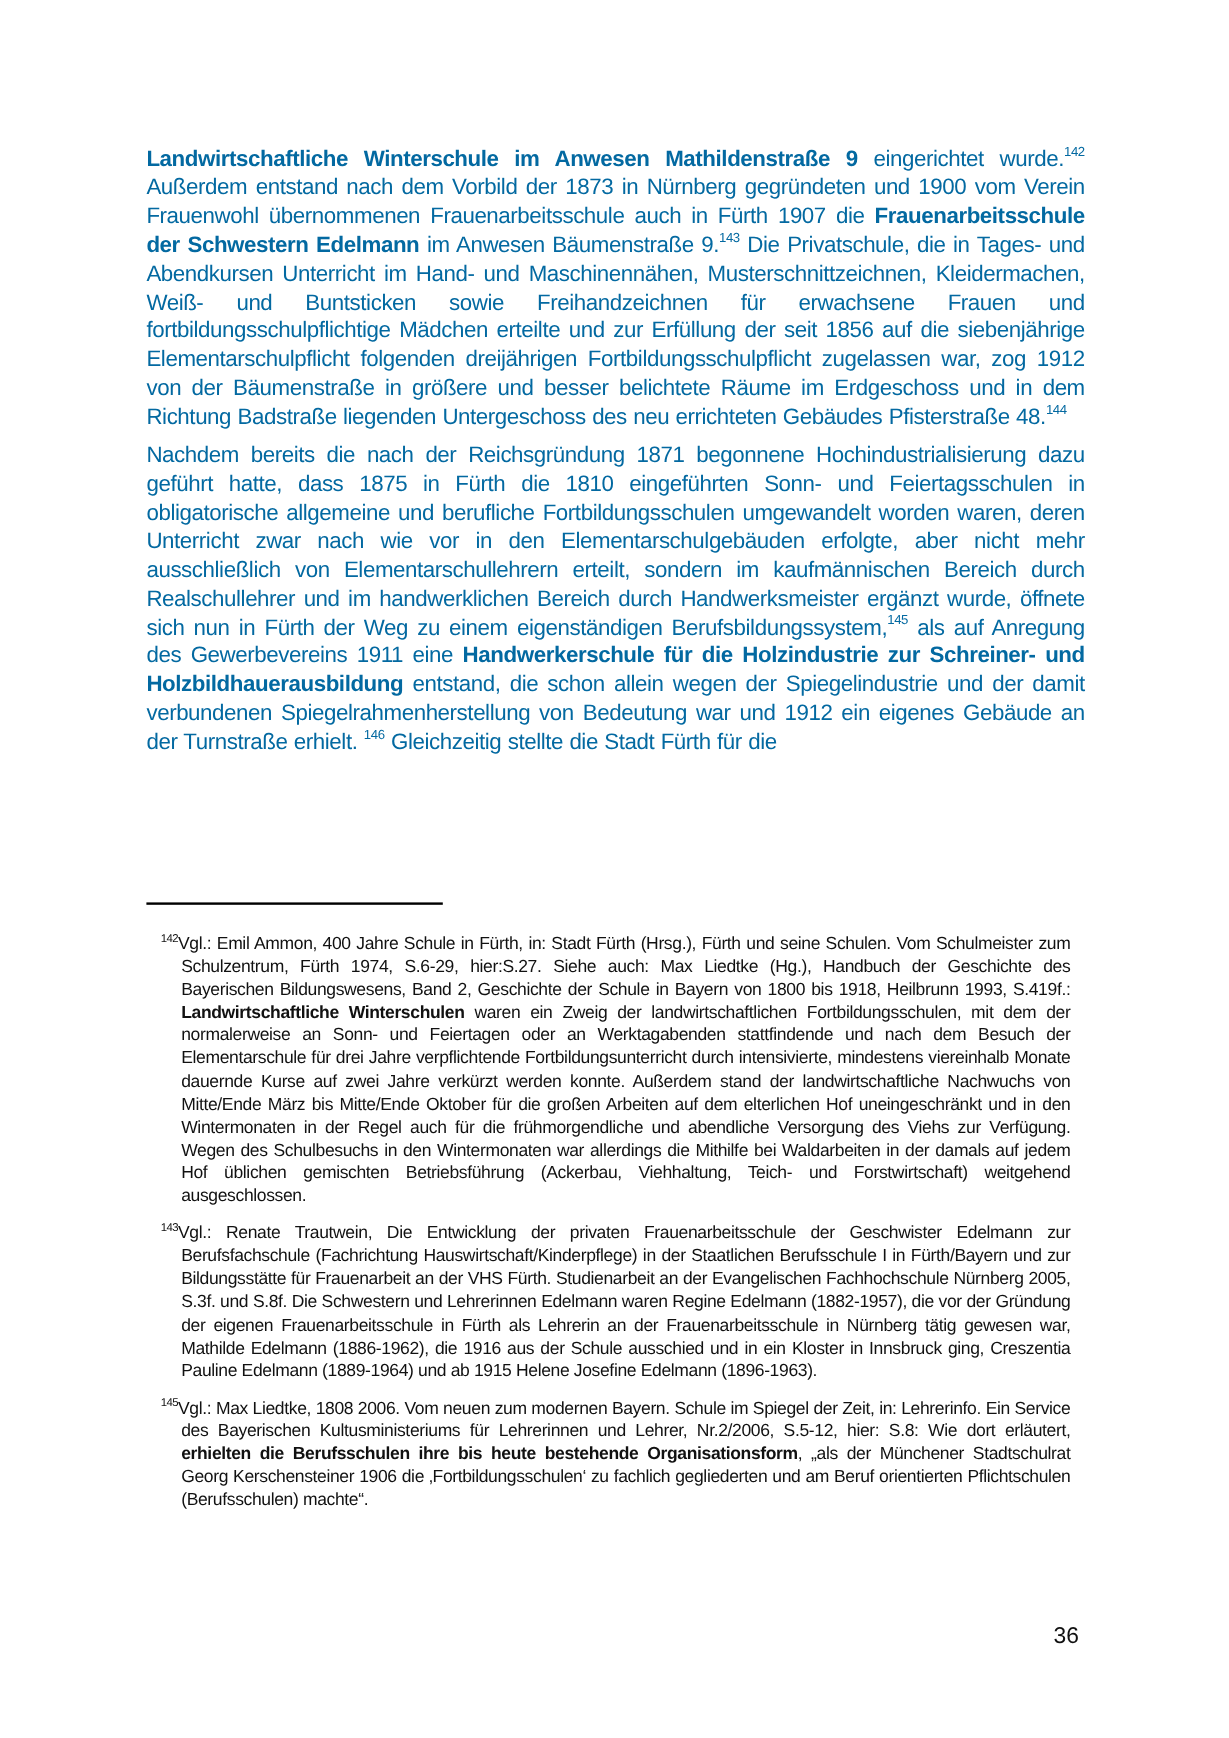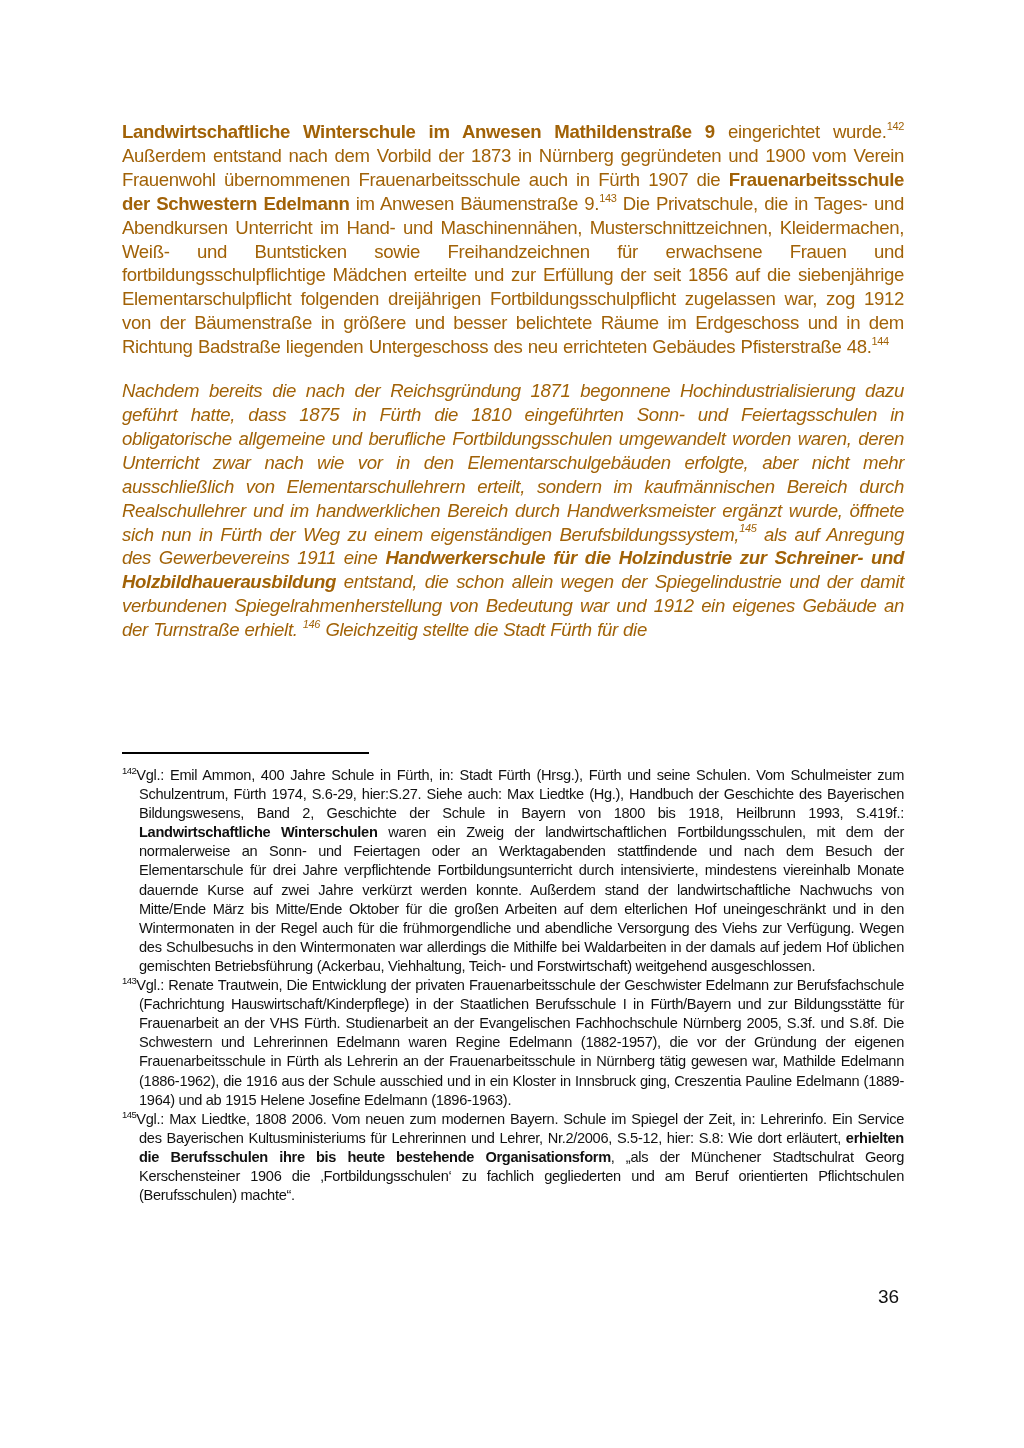--- a/index.html
+++ b/index.html
@@ -1,26 +1,26 @@
 <!DOCTYPE html>
 <html><head>
 <meta charset="utf-8">
 <style>
   html, body { margin:0; padding:0; background:#ffffff; }
   body { width:1024px; height:1448px; position:relative; overflow:hidden; }
-  .page { position:absolute; left:122px; top:120px; width:782px; color:#a16207; font-family:"Liberation Sans", sans-serif; }
+  .page { position:absolute; left:122px; top:120px; width:782px; color:#0369a1; font-family:"Liberation Sans", sans-serif; }
   .para { font-size:18.6px; line-height:23.9px; text-align:justify; margin:0; letter-spacing:-0.35px; word-spacing:0.5px; }
-  .para + .para { margin-top:20px;font-style:italic; }
+  .para + .para { margin-top:8px; }
   .para b { font-weight:bold; }
   sup { font-size:11px; line-height:0; vertical-align:super; position:relative; top:-1px; }
   .rule { position:absolute; left:122px; top:752px; width:247px; height:2px; background:#000; }
   .notes { position:absolute; left:122px; top:766px; width:782px; font-family:"Liberation Sans", sans-serif; color:#111; }
-  .fn { font-size:14.6px; line-height:19.1px; text-align:justify; margin:0; padding-left:17px; text-indent:-17px; letter-spacing:-0.3px; }
+  .fn { font-size:14.6px; line-height:19.1px; text-align:justify; margin:12px; padding-left:17px; text-indent:-17px; letter-spacing:-0.3px; }
   .fn sup { font-size:9.5px; letter-spacing:-0.5px; top:0; }
-  .pagenum { position:absolute; left:878px; top:1286px; font-family:"Liberation Sans", sans-serif; font-size:19px; color:#111; }
+  .pagenum { position:absolute; left:878px; top:1353px; font-family:"Liberation Sans", sans-serif; font-size:19px; color:#111; }
 </style>
 </head>
 <body>
 
 <div class="page">
   <p class="para">
     <b>Landwirtschaftliche Winterschule im Anwesen Mathildenstraße 9</b><span> eingerichtet wurde.</span><sup>142</sup><span> Außerdem entstand nach dem Vorbild der 1873 in Nürnberg gegründeten und 1900 vom Verein Frauenwohl übernommenen Frauenarbeitsschule auch in Fürth 1907 die </span><b>Frauenarbeitsschule der Schwestern Edelmann</b><span> im Anwesen Bäumenstraße 9.</span><sup>143</sup><span> Die Privatschule, die in Tages- und Abendkursen Unterricht im Hand- und Maschinennähen, Musterschnittzeichnen, Kleidermachen, Weiß- und Buntsticken sowie Freihandzeichnen für erwachsene Frauen und fortbildungsschulpflichtige Mädchen erteilte und zur Erfüllung der seit 1856 auf die siebenjährige Elementarschulpflicht folgenden dreijährigen Fortbildungsschulpflicht zugelassen war, zog 1912 von der Bäumenstraße in größere und besser belichtete Räume im Erdgeschoss und in dem Richtung Badstraße liegenden Untergeschoss des neu errichteten Gebäudes Pfisterstraße 48.</span><sup>144</sup>
   </p>
   <p class="para">
     <span>Nachdem bereits die nach der Reichsgründung 1871 begonnene Hochindustrialisierung dazu geführt hatte, dass 1875 in Fürth die 1810 eingeführten Sonn- und Feiertagsschulen in obligatorische allgemeine und berufliche Fortbildungsschulen umgewandelt worden waren, deren Unterricht zwar nach wie vor in den Elementarschulgebäuden erfolgte, aber nicht mehr ausschließlich von Elementarschullehrern erteilt, sondern im kaufmännischen Bereich durch Realschullehrer und im handwerklichen Bereich durch Handwerksmeister ergänzt wurde, öffnete sich nun in Fürth der Weg zu einem eigenständigen Berufsbildungssystem,</span><sup>145</sup><span> als auf Anregung des Gewerbevereins 1911 eine </span><b>Handwerkerschule für die Holzindustrie zur Schreiner- und Holzbildhauerausbildung</b><span> entstand, die schon allein wegen der Spiegelindustrie und der damit verbundenen Spiegelrahmenherstellung von Bedeutung war und 1912 ein eigenes Gebäude an der Turnstraße erhielt. </span><sup>146</sup><span> Gleichzeitig stellte die Stadt Fürth für die</span>

